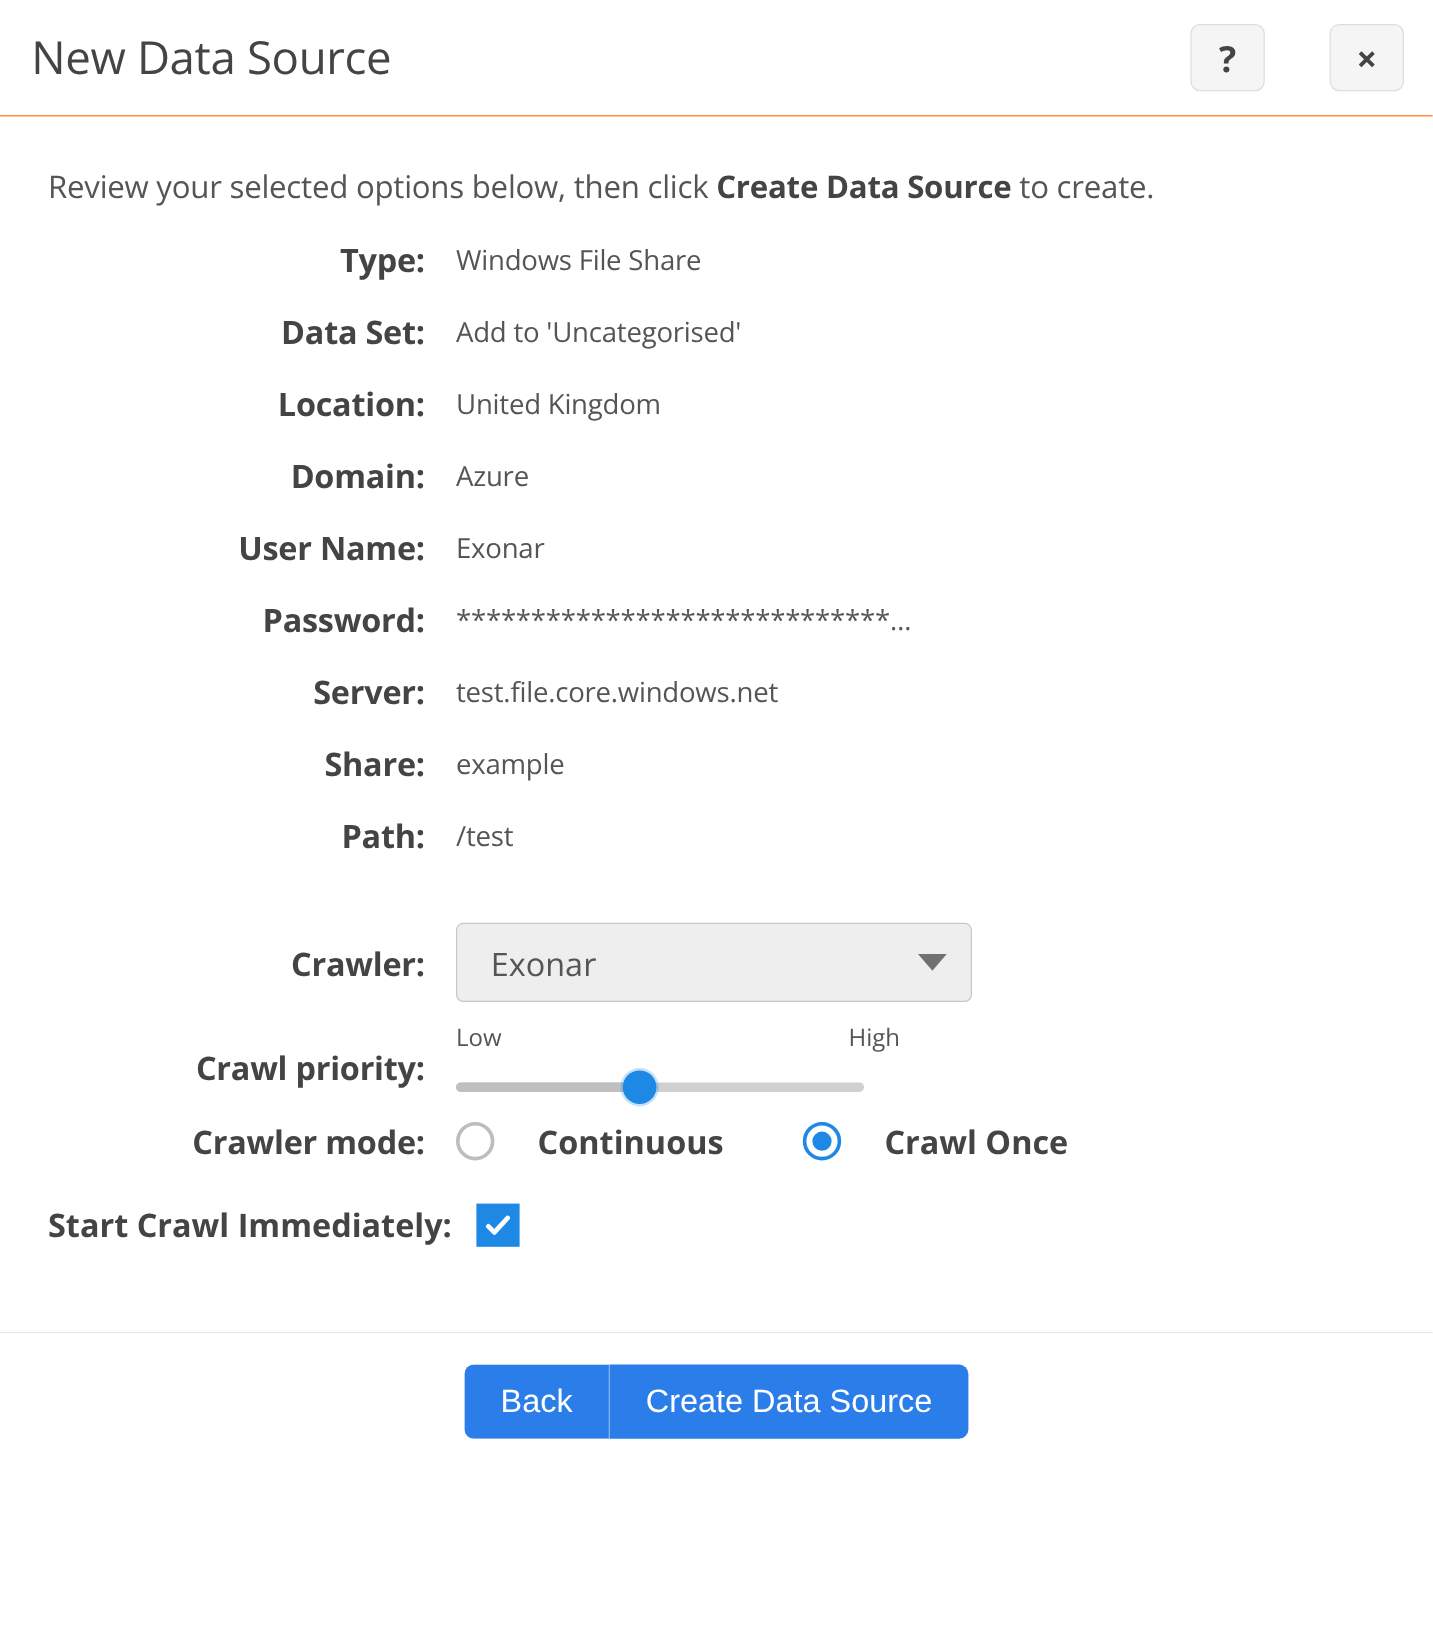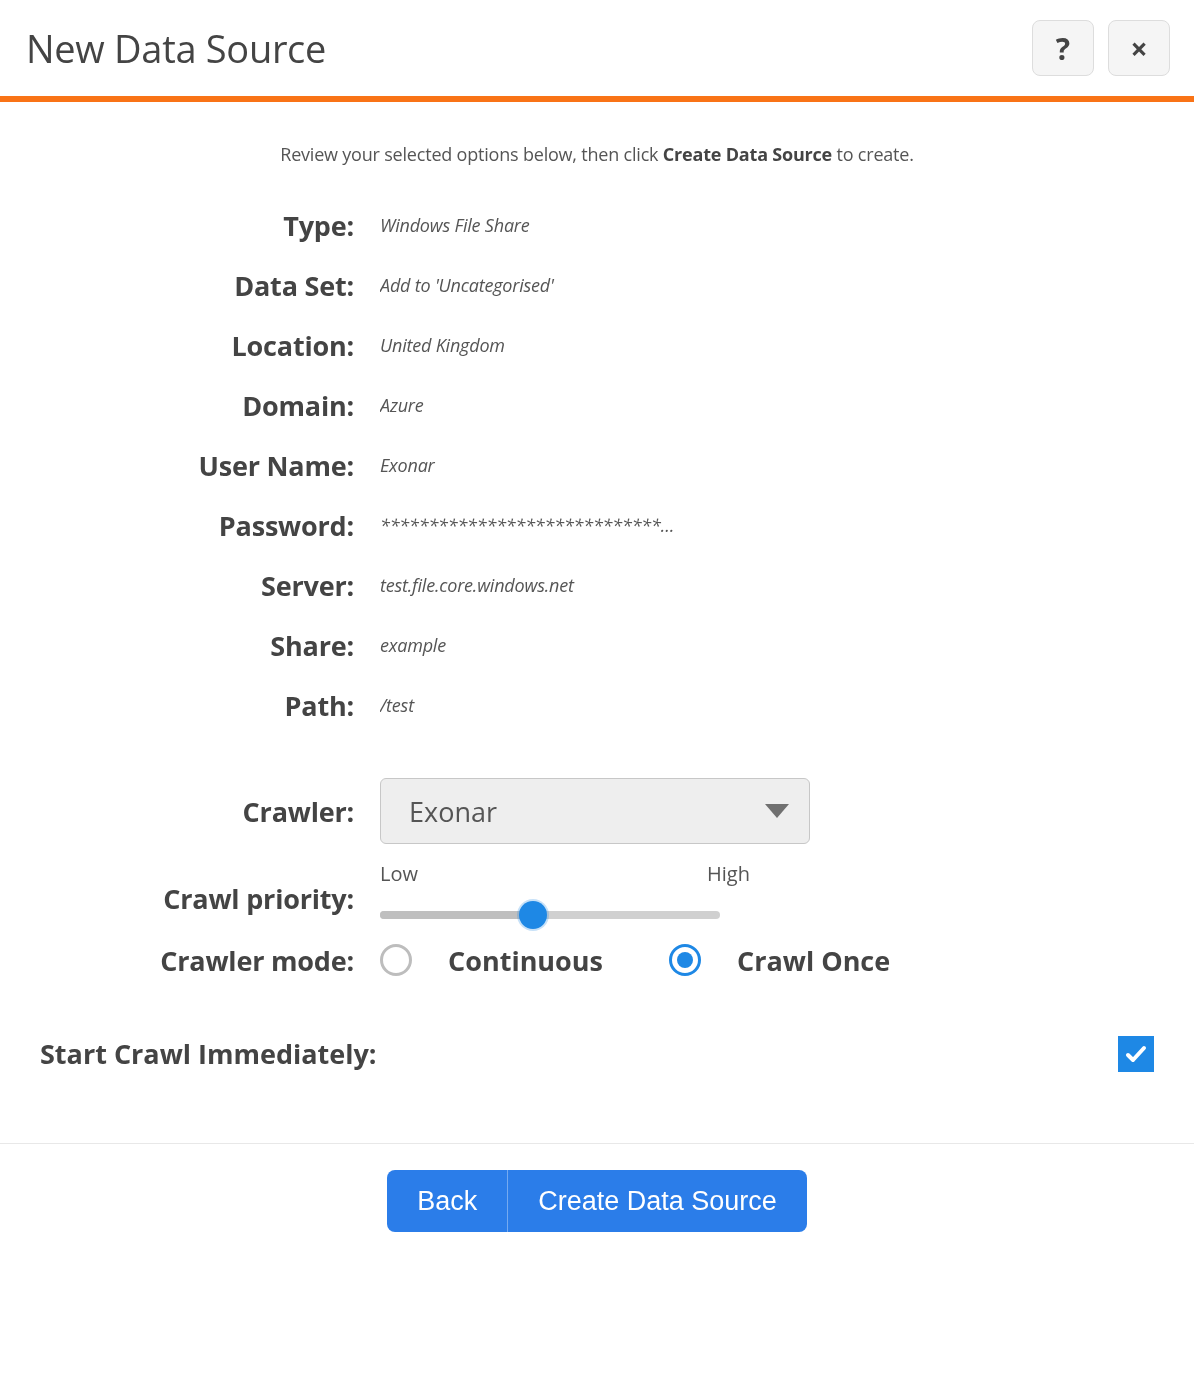--- a/index.html
+++ b/index.html
@@ -11,21 +11,22 @@
     color: #555;
   }
   .modal {
     width: 1194px;
     background: #fff;
   }
   .header {
     display: flex;
     align-items: center;
     padding: 20px 24px 20px 26px;
-    border-bottom: 6px solid #f97316;
+    border-bottom: 1px solid #f97316;
+    gap: 40px;
   }
   .title {
     flex: 1;
     font-size: 38px;
     font-weight: 400;
     color: #444;
     letter-spacing: -0.3px;
   }
   .hdr-btn {
     width: 62px; height: 56px;
@@ -35,52 +36,51 @@
     color: #444;
     display: flex; align-items: center; justify-content: center;
     margin-left: 14px;
     cursor: pointer;
     font-size: 30px; font-weight: 700;
   }
   .body {
     padding: 30px 40px 40px 40px;
   }
   .intro {
-    text-align: center;
-    font-size: 18px;
+    text-align: left;
+    font-size: 26px;
     color: #555;
-    margin: 10px 0 34px 0;
+    margin: 10px 0 18px 0;
     letter-spacing: -0.2px;
   }
   .intro b { color: #444; font-weight: 700; }
   .row {
     display: flex;
     align-items: center;
     margin: 10px 0;
     min-height: 50px;
   }
   .row .lab {
     width: 340px;
     text-align: right;
     padding-right: 26px;
     font-size: 27px;
     font-weight: 700;
     color: #444;
     letter-spacing: -0.2px;
   }
   .row .val {
     flex: 1;
-    font-size: 18px;
+    font-size: 23px;
     color: #555;
     letter-spacing: -0.2px;
     overflow: hidden;
     white-space: nowrap;
     text-overflow: ellipsis;
     padding-right: 8px;
-    font-style: italic;
   }
   .pwd { letter-spacing: 0.5px; }
   .spacer { height: 28px; }
   .select {
     width: 430px;
     height: 66px;
     background: #eeeeee;
     border: 1px solid #c7c7c7;
     border-radius: 6px;
     display: flex; align-items: center;
@@ -96,21 +96,21 @@
   .thumb { position:absolute; top:-10px; width:28px; height:28px; background:#1E88E5; border-radius:50%; left:calc(45% - 14px); box-shadow:0 0 0 2px rgba(30,136,229,0.25); cursor:pointer;}
   .radio-row { display:flex; align-items:center; gap:36px; }
   .radio {
     width:32px; height:32px; border-radius:50%;
     border:3px solid #bdbdbd; display:inline-flex; align-items:center; justify-content:center;
     cursor:pointer; flex-shrink:0;
   }
   .radio.checked { border-color:#1E88E5; }
   .radio.checked .dot { width:16px; height:16px; background:#1E88E5; border-radius:50%; }
   .radio-label { font-size:27px; font-weight:700; color:#444; margin-right:30px;}
-  .center-row { display:flex; align-items:center; justify-content:space-between; gap:20px; margin-top:50px;}
+  .center-row { display:flex; align-items:center; justify-content:flex-start; gap:20px; margin-top:26px;}
   .center-lab { font-size:27px; font-weight:700; color:#444; }
   .checkbox {
     width:36px; height:36px; background:#1E88E5;
     display:flex; align-items:center; justify-content:center;
     cursor:pointer;
   }
   .footer {
     border-top:1px solid #e8e8e8;
     padding:26px 24px 26px 24px;
     display:flex; justify-content:center;

